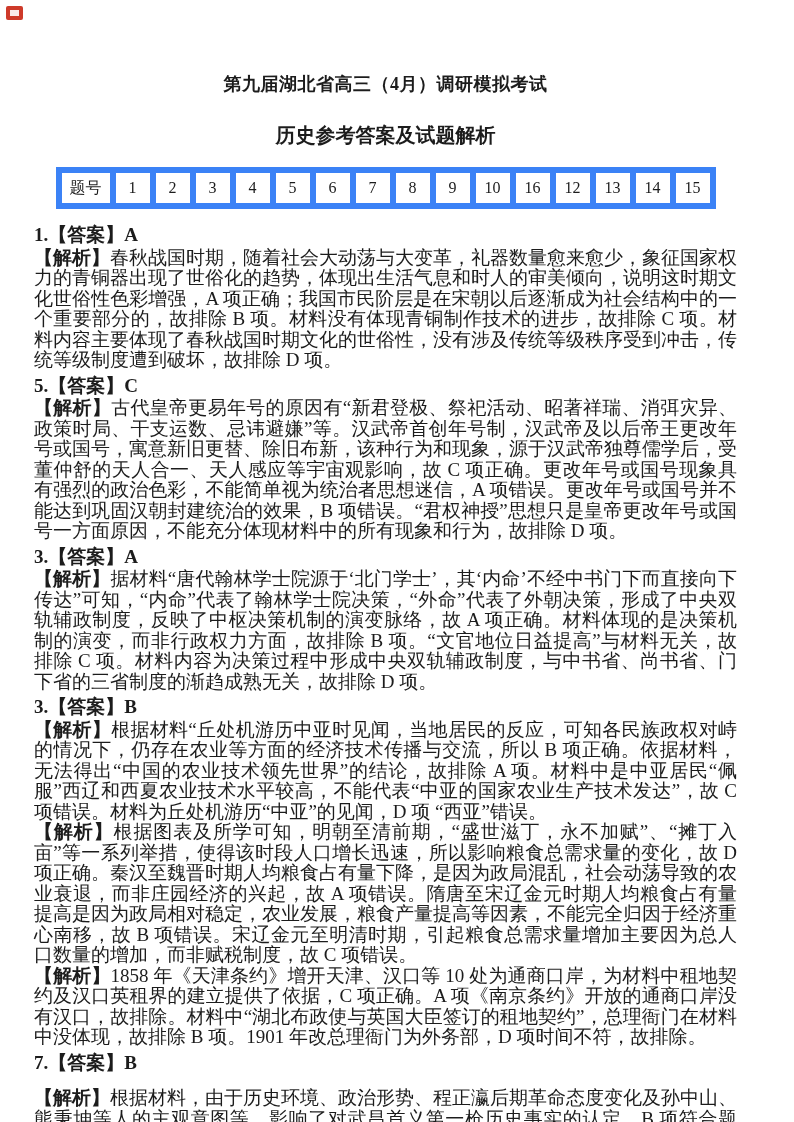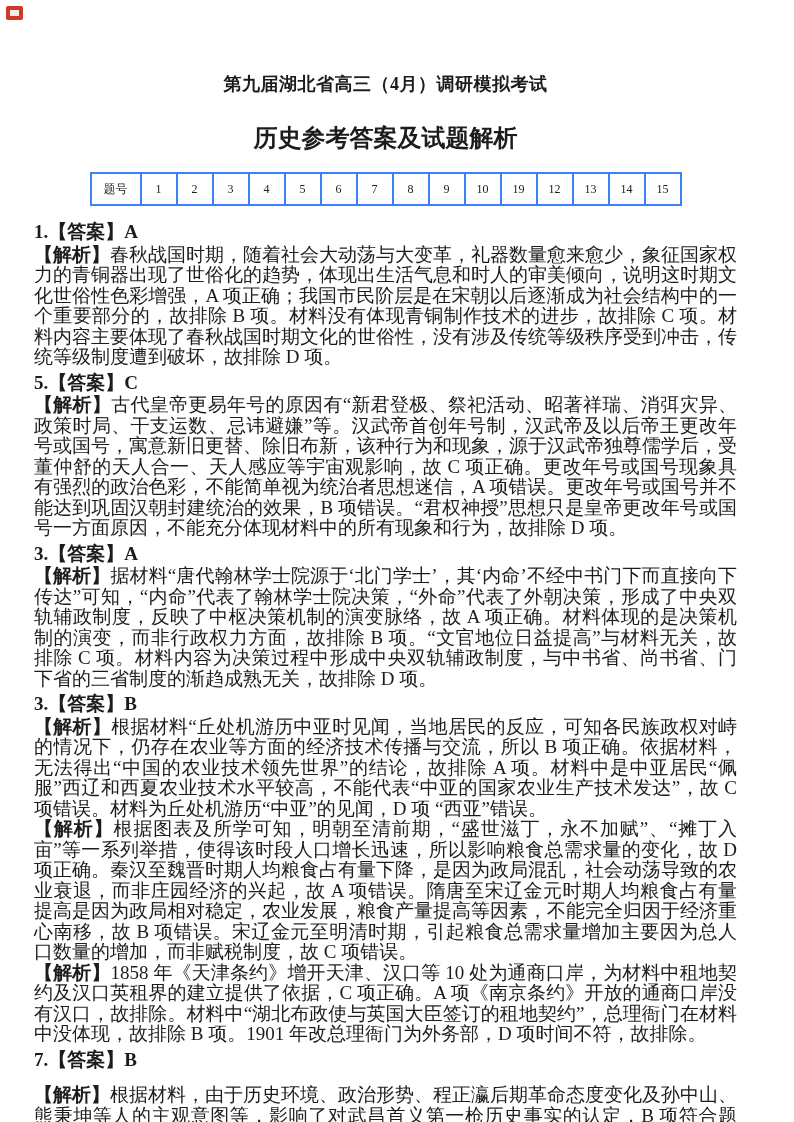--- a/index.html
+++ b/index.html
@@ -20,27 +20,27 @@
     content: ""; position: absolute; left: 4px; top: 4px;
     width: 9px; height: 6px; background: #ffffff; opacity: .9;
   }
   .page { padding: 72px 57px 0 34px; }
   .title {
     margin: 0; text-align: center;
     font-size: 18px; font-weight: bold; letter-spacing: .5px;
   }
   .subtitle {
     margin: 26px 0 18px; text-align: center;
-    font-size: 24px; font-weight: bold;
+    font-size: 20px; font-weight: bold;
   }
   table.answer-table { border-collapse: collapse; margin: 0 auto; table-layout: fixed; }
   .answer-table td {
-    border: 2px solid #3b82f6; height: 30px; width: 34px;
+    border: 6px solid #3b82f6; height: 30px; width: 34px;
     text-align: center; vertical-align: middle;
-    font-size: 12px; padding: 0;
+    font-size: 16px; padding: 0;
   }
   .answer-table td.row-label { width: 48px; }
   .items { margin-top: 16px; }
   .item p {
     margin: 0; font-size: 19px; line-height: 20.5px;
     text-align: justify; text-justify: inter-ideograph;
   }
   .item p.answer-line { font-weight: bold; margin: 5px 0 2px; }
   .b { font-weight: bold; }
   .item:last-child p.analysis { margin-top: 15px; }
@@ -62,21 +62,21 @@
       <td>1</td>
       <td>2</td>
       <td>3</td>
       <td>4</td>
       <td>5</td>
       <td>6</td>
       <td>7</td>
       <td>8</td>
       <td>9</td>
       <td>10</td>
-      <td>19</td>
+      <td>16</td>
       <td>12</td>
       <td>13</td>
       <td>14</td>
       <td>15</td>
     </tr>
   </tbody>
     </table>
 
   <div class="items">
 

